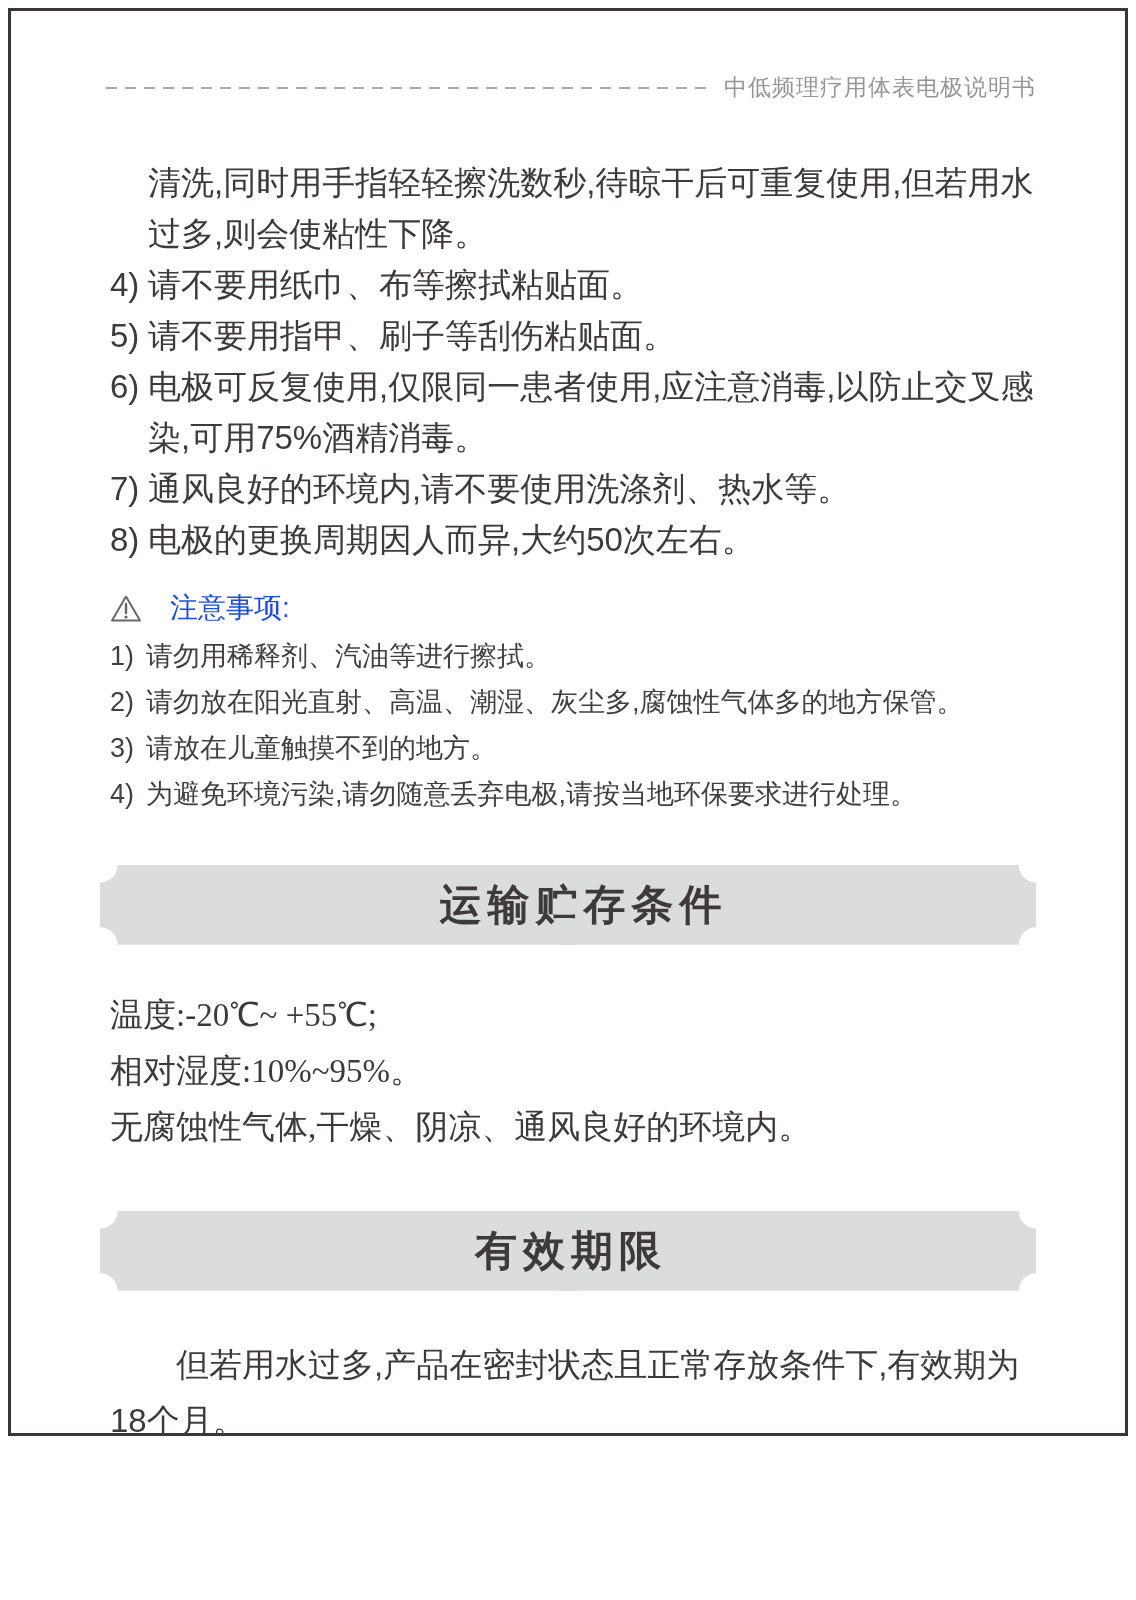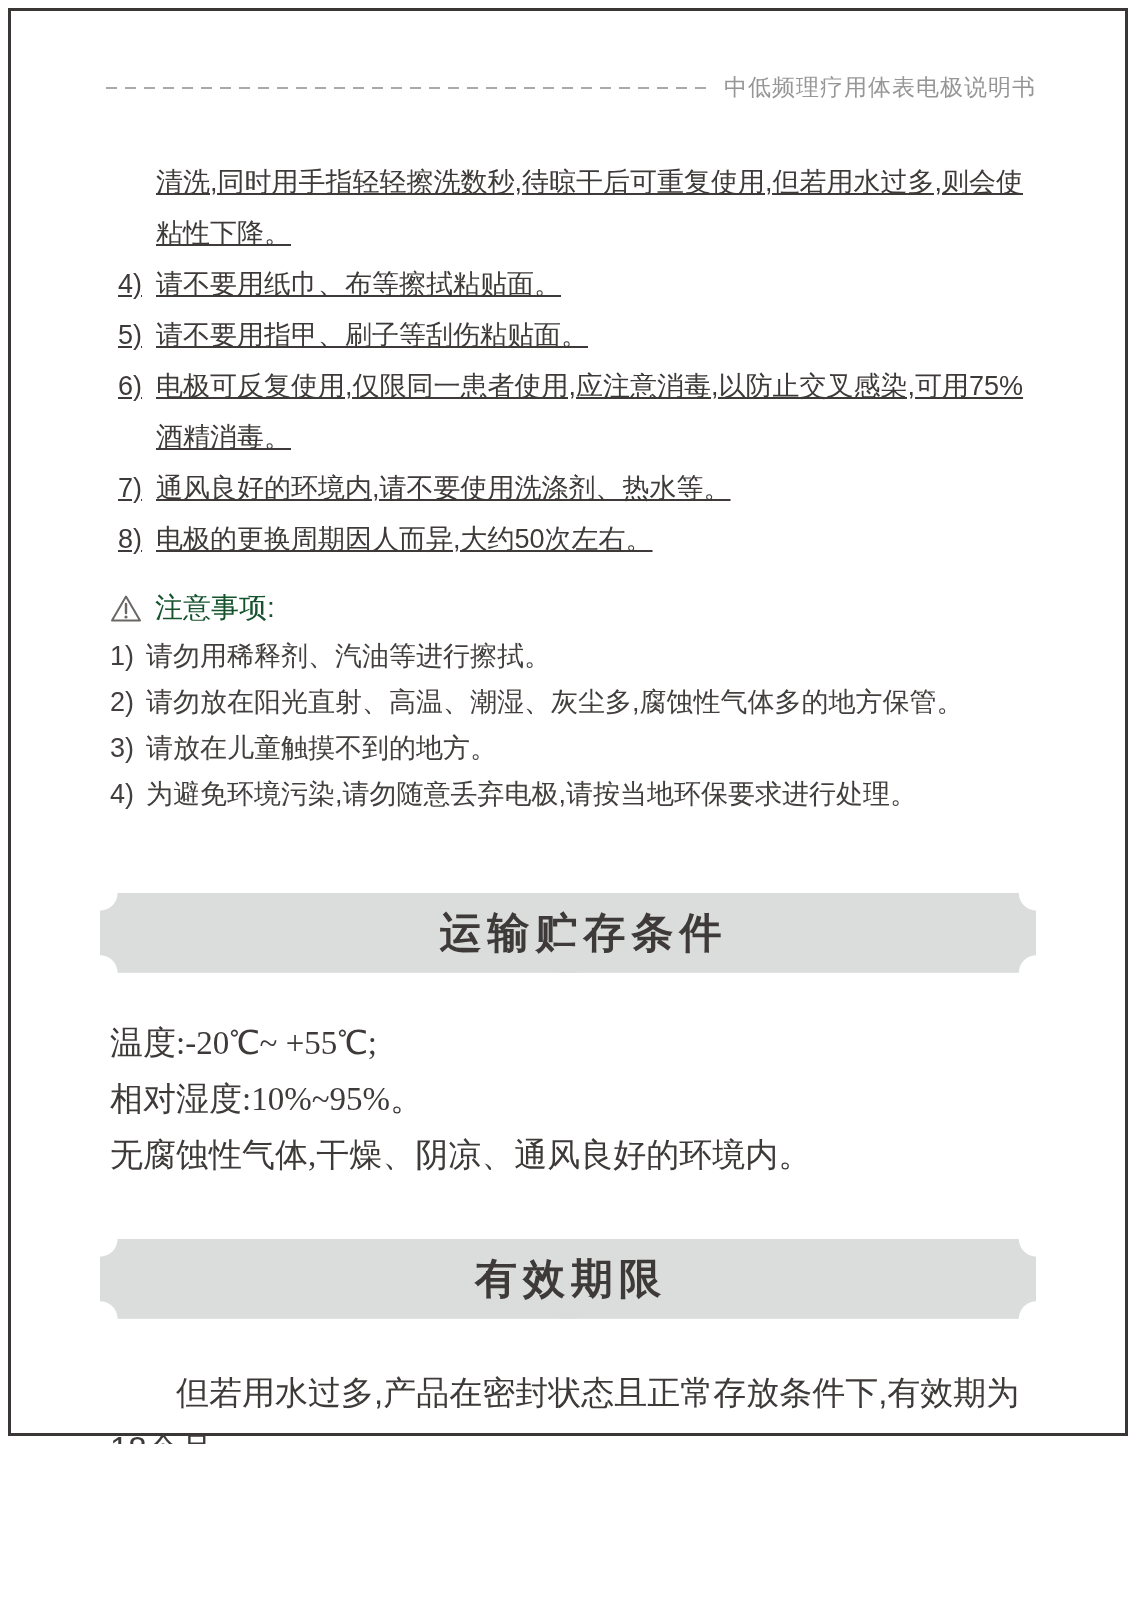--- a/index.html
+++ b/index.html
@@ -22,51 +22,51 @@
   
   .header { display:flex; align-items:center; gap:16px; margin-top:72px; }
   .dash-rule {
     flex:1; height:2px;
     background:repeating-linear-gradient(90deg,#a9a9a9 0 11px,transparent 11px 19px);
     margin-left:6px;
   }
   .doc-title { color:#969696; font-size:23px; letter-spacing:1px; white-space:nowrap; }
 
   
-  .body-block { margin-left:18px; font-size:27px; line-height:51px; color:#3e3a39;text-decoration:underline; }
+  .body-block { margin-left:10px; font-size:33px; line-height:51px; color:#3e3a39; }
   .para-cont { padding-left:38px; margin-top:54px; }
   .list { margin-top:0; }
   .item { display:flex; }
   .item .num { flex:none; width:38px; }
   .item .txt { flex:1; }
 
   
   .caution-head {
-    display:flex; align-items:center; gap:13px;
+    display:flex; align-items:center; gap:28px;
     margin:24px 0 6px 10px;
-    font-size:28px; color:#14532d;
+    font-size:28px; color:#1d4ed8;
   }
   .warning-icon { flex:none; display:inline-flex; }
   .caution-list { margin-left:10px; font-size:27px; line-height:46px; color:#433f3e; }
   .caution-list .item .num { width:36px; }
 
   
   .banner {
     --g:#dbdcdc; --r:18px;
     height:80px; margin-top:56px;
     display:flex; align-items:center; justify-content:center;
     font-size:42px; font-weight:bold; color:#3e3a39;
     letter-spacing:6px; text-indent:6px;
     background:
       radial-gradient(circle at 0 0,      transparent calc(var(--r) - 1px), var(--g) var(--r)) top left    / 51% 51% no-repeat,
       radial-gradient(circle at 100% 0,   transparent calc(var(--r) - 1px), var(--g) var(--r)) top right   / 51% 51% no-repeat,
       radial-gradient(circle at 0 100%,   transparent calc(var(--r) - 1px), var(--g) var(--r)) bottom left / 51% 51% no-repeat,
       radial-gradient(circle at 100% 100%,transparent calc(var(--r) - 1px), var(--g) var(--r)) bottom right/ 51% 51% no-repeat;
   }
-  .banner-storage { margin-top:76px;padding-left:25px; }
+  .banner-storage { margin-top:48px;padding-left:25px; }
 
   .storage-block { margin:42px 0 0 10px; font-size:33px; line-height:56px; color:#3e3a39;font-family:Liberation Serif, serif; }
   .validity-para {
     margin:46px 0 0 10px;
     font-size:33px; line-height:56px; color:#3e3a39;
     text-indent:2em;
   }
 </style>
 </head>
 <body>

